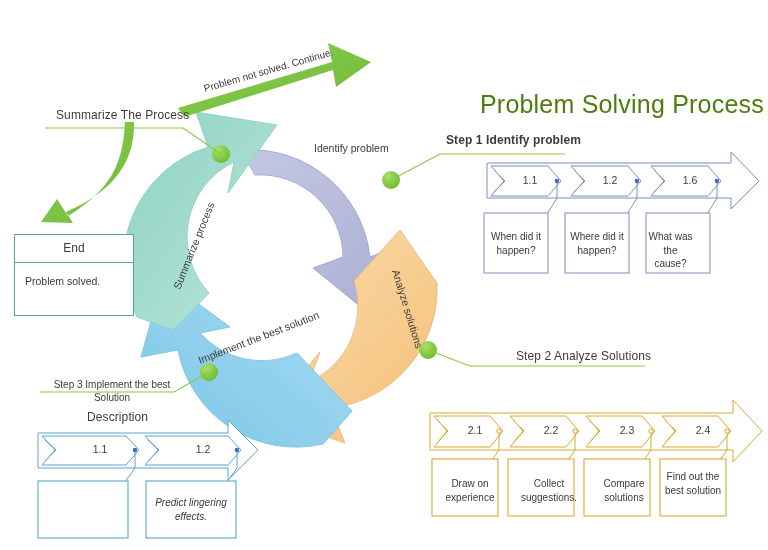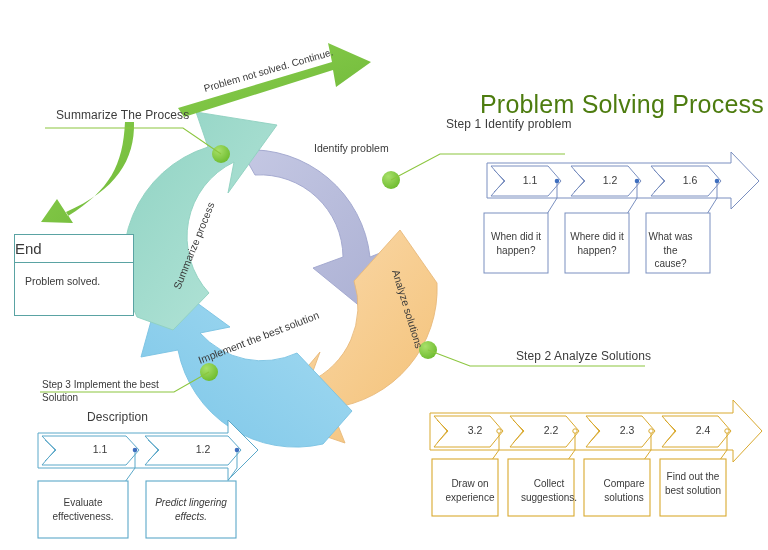--- a/index.html
+++ b/index.html
@@ -26,30 +26,30 @@
   .conn-label{
     font-size:12px;color:#3c3c3c;white-space:nowrap;letter-spacing:.1px;
   }
 
   
   .endbox{
     left:14px;top:234px;width:120px;
     border:1.3px solid #5aa3a3;background:#fff;box-sizing:border-box;
   }
   .endbox .hd{
-    height:27px;line-height:27px;text-align:left;
-    font-size:15px;border-bottom:1.3px solid #5aa3a3;color:#3a3a3a;
+    height:27px;line-height:27px;text-align:center;
+    font-size:12px;border-bottom:1.3px solid #5aa3a3;color:#3a3a3a;
   }
   .endbox .bd{
     height:52px;padding:12px 4px 0 10px;box-sizing:border-box;
     font-size:10.5px;color:#3a3a3a;
   }
 
   
-  .step-head{font-size:10px;color:#3a3a3a;white-space:nowrap;text-align:left;line-height:13px;}
+  .step-head{font-size:10px;color:#3a3a3a;white-space:nowrap;text-align:center;line-height:13px;}
 
   
   .chev-num{
     position:absolute;font-size:10.5px;color:#3a3a3a;text-align:center;
     white-space:nowrap;
   }
   
   .desc-txt{
     position:absolute;text-align:center;font-size:10px;line-height:13.5px;color:#3a3a3a;
   }
@@ -199,21 +199,21 @@
       <text x="180" y="290" transform="rotate(-68 180 290)">Summarize process</text>
     </g>
 
     <text x="205" y="92" transform="rotate(-16 205 92)" font-family="Liberation Sans, sans-serif" font-size="10" fill="#3a3a3a">Problem not solved. Continue.</text>
   </svg>
 
   <div class="abs title">Problem Solving Process</div>
 
   <div class="abs conn-label" style="left:56px;top:108px;">Summarize The Process</div>
 
-  <div class="abs conn-label" style="left:446px;top:117px;">Step 1 Identify problem</div>
+  <div class="abs conn-label" style="left:446px;top:133px;font-weight:bold;">Step 1 Identify problem</div>
 
   <div class="abs conn-label" style="left:516px;top:349px;">Step 2 Analyze Solutions</div>
 
   <div class="abs step-head" style="left:42px;top:378px;width:140px;">
     <span>Step 3 Implement the best</span><br>
     <span>Solution</span>
   </div>
 
   <div class="abs conn-label" style="left:87px;top:410px;">Description</div>
 
@@ -223,29 +223,28 @@
   </div>
 
   <div class="chev-num" style="left:505px;top:174px;width:50px;">1.1</div>
   <div class="chev-num" style="left:585px;top:174px;width:50px;">1.2</div>
   <div class="chev-num" style="left:665px;top:174px;width:50px;">1.6</div>
 
   <div class="desc-txt" style="left:486px;top:230px;width:60px;">When did it happen?</div>
   <div class="desc-txt" style="left:567px;top:230px;width:60px;">Where did it happen?</div>
   <div class="desc-txt" style="left:648px;top:230px;width:45px;">What was the cause?</div>
 
-  <div class="chev-num" style="left:450px;top:424px;width:50px;">3.2</div>
+  <div class="chev-num" style="left:450px;top:424px;width:50px;">2.1</div>
   <div class="chev-num" style="left:526px;top:424px;width:50px;">2.2</div>
   <div class="chev-num" style="left:602px;top:424px;width:50px;">2.3</div>
   <div class="chev-num" style="left:678px;top:424px;width:50px;">2.4</div>
 
   <div class="desc-txt" style="left:434px;top:477px;width:72px;">Draw on experience</div>
   <div class="desc-txt" style="left:510px;top:477px;width:78px;">Collect suggestions.</div>
   <div class="desc-txt" style="left:586px;top:477px;width:76px;">Compare solutions</div>
   <div class="desc-txt" style="left:662px;top:470px;width:62px;">Find out the best solution</div>
 
   <div class="chev-num" style="left:75px;top:443px;width:50px;">1.1</div>
   <div class="chev-num" style="left:178px;top:443px;width:50px;">1.2</div>
 
-  <div class="desc-txt" style="left:40px;top:496px;width:86px;">Evaluate effectiveness.</div>
   <div class="desc-txt" style="left:148px;top:496px;width:86px;font-style:italic;">Predict lingering effects.</div>
 
 </div>
 
 </body></html>

